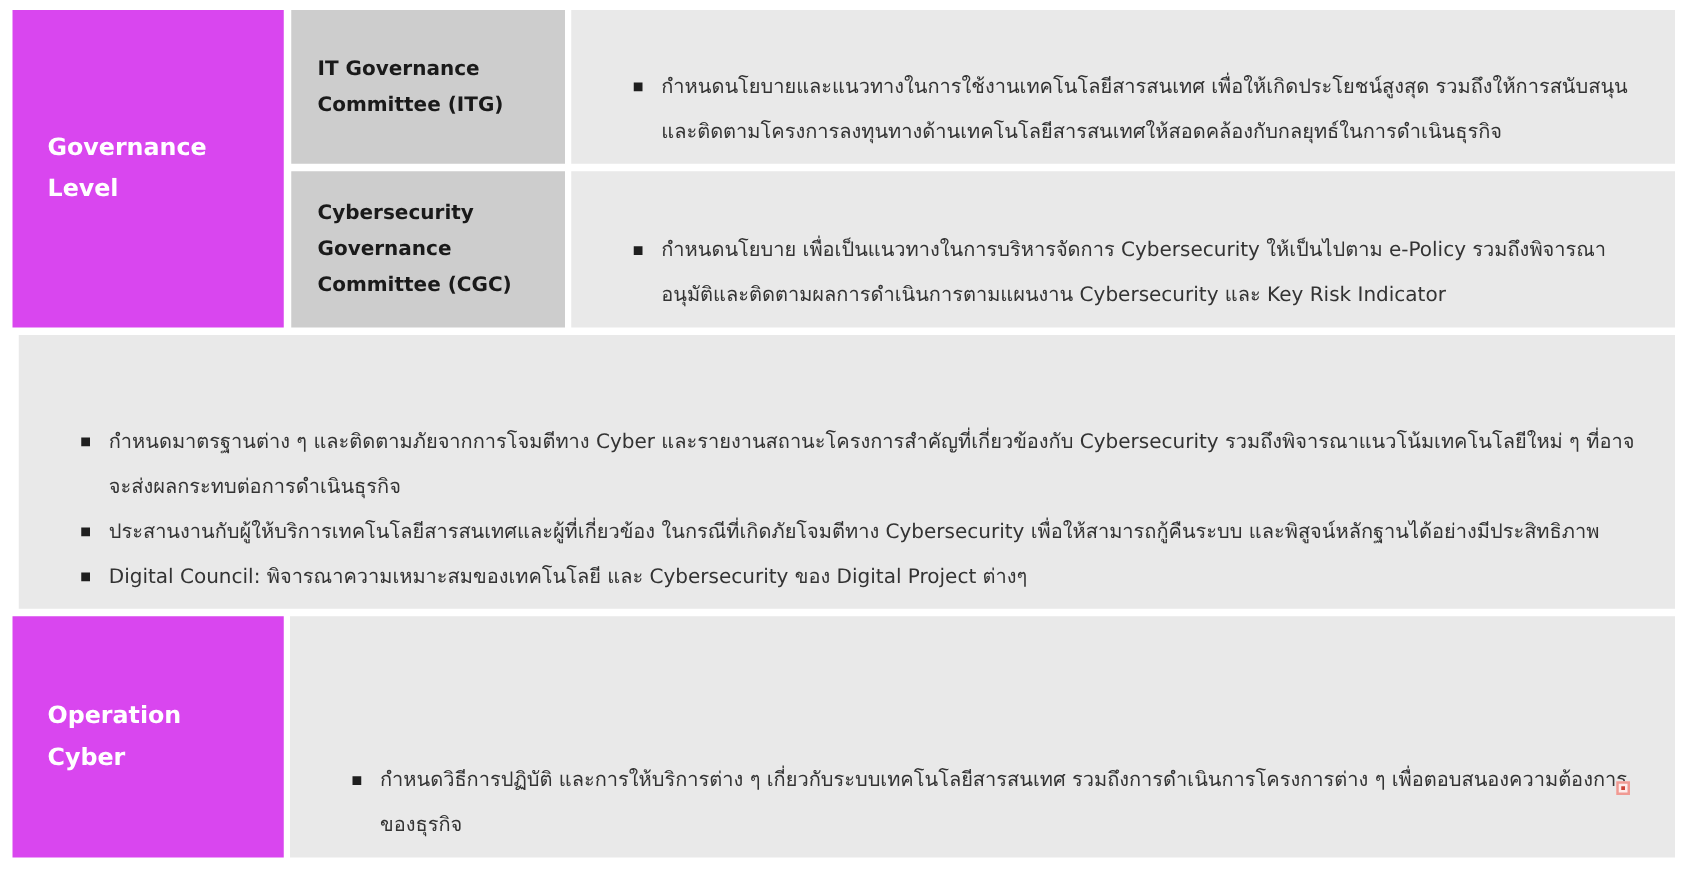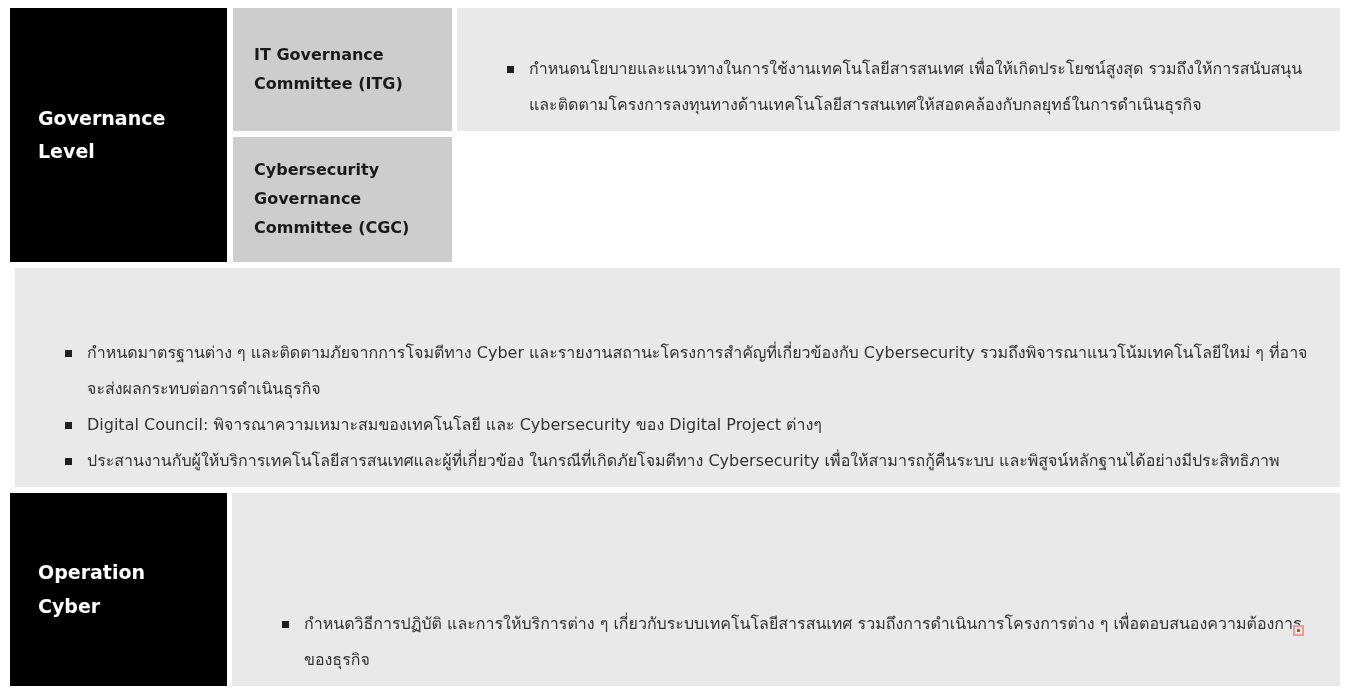--- a/index.html
+++ b/index.html
@@ -3,21 +3,21 @@
 <meta charset="utf-8">
 <style>
   html,body{margin:0;padding:0;}
   body{
     width:1349px;height:699px;background:#ffffff;position:relative;overflow:hidden;
     font-family:"DejaVu Sans","Liberation Sans",sans-serif;
   }
   .canvas{position:absolute;left:10px;top:8px;width:1330px;}
   .row{display:flex;margin-bottom:6px;}
   .level-cell{
-    width:217px;flex:0 0 217px;background:#000000;color:#ffffff;
+    width:217px;flex:0 0 217px;background:#d946ef;color:#ffffff;
     display:flex;align-items:center;box-sizing:border-box;padding-left:28px;
   }
   .level-text{font-weight:bold;font-size:19px;line-height:1.75;max-width:150px;}
   .row-body{flex:1;display:flex;flex-direction:column;}
   .subrow{display:flex;flex:1;}
   .subrow + .subrow{margin-top:6px;}
   .committee-cell{
     width:219px;flex:0 0 219px;background:#cdcdcd;margin-left:6px;
     display:flex;align-items:center;box-sizing:border-box;padding-left:21px;
   }
@@ -65,38 +65,46 @@
               <span class="bullet-sq"></span>
               <span>กำหนดนโยบายและแนวทางในการใช้งานเทคโนโลยีสารสนเทศ เพื่อให้เกิดประโยชน์สูงสุด รวมถึงให้การสนับสนุนและติดตามโครงการลงทุนทางด้านเทคโนโลยีสารสนเทศให้สอดคล้องกับกลยุทธ์ในการดำเนินธุรกิจ</span>
             </li>
           </ul>
         </div>
       </div>
       <div class="subrow sub-b">
         <div class="committee-cell">
           <div class="committee-text">Cybersecurity Governance Committee (CGC)</div>
         </div>
+        <div class="resp-cell">
+          <ul class="bullets">
+            <li>
+              <span class="bullet-sq"></span>
+              <span>กำหนดนโยบาย เพื่อเป็นแนวทางในการบริหารจัดการ Cybersecurity ให้เป็นไปตาม e-Policy รวมถึงพิจารณาอนุมัติและติดตามผลการดำเนินการตามแผนงาน Cybersecurity และ Key Risk Indicator</span>
+            </li>
+          </ul>
+        </div>
       </div>
     </div>
   </div>
 
   <div class="row h2">
     <div class="resp-cell">
       <ul class="bullets">
         <li>
           <span class="bullet-sq"></span>
           <span>กำหนดมาตรฐานต่าง ๆ และติดตามภัยจากการโจมตีทาง Cyber และรายงานสถานะโครงการสำคัญที่เกี่ยวข้องกับ Cybersecurity รวมถึงพิจารณาแนวโน้มเทคโนโลยีใหม่ ๆ ที่อาจจะส่งผลกระทบต่อการดำเนินธุรกิจ</span>
         </li>
         <li>
           <span class="bullet-sq"></span>
-          <span>Digital Council: พิจารณาความเหมาะสมของเทคโนโลยี และ Cybersecurity ของ Digital Project ต่างๆ</span>
+          <span>ประสานงานกับผู้ให้บริการเทคโนโลยีสารสนเทศและผู้ที่เกี่ยวข้อง ในกรณีที่เกิดภัยโจมตีทาง Cybersecurity เพื่อให้สามารถกู้คืนระบบ และพิสูจน์หลักฐานได้อย่างมีประสิทธิภาพ</span>
         </li>
         <li>
           <span class="bullet-sq"></span>
-          <span>ประสานงานกับผู้ให้บริการเทคโนโลยีสารสนเทศและผู้ที่เกี่ยวข้อง ในกรณีที่เกิดภัยโจมตีทาง Cybersecurity เพื่อให้สามารถกู้คืนระบบ และพิสูจน์หลักฐานได้อย่างมีประสิทธิภาพ</span>
+          <span>Digital Council: พิจารณาความเหมาะสมของเทคโนโลยี และ Cybersecurity ของ Digital Project ต่างๆ</span>
         </li>
       </ul>
     </div>
   </div>
 
   <div class="row h3">
     <div class="level-cell">
       <div class="level-text">Operation Cyber</div>
     </div>
     <div class="resp-cell">

